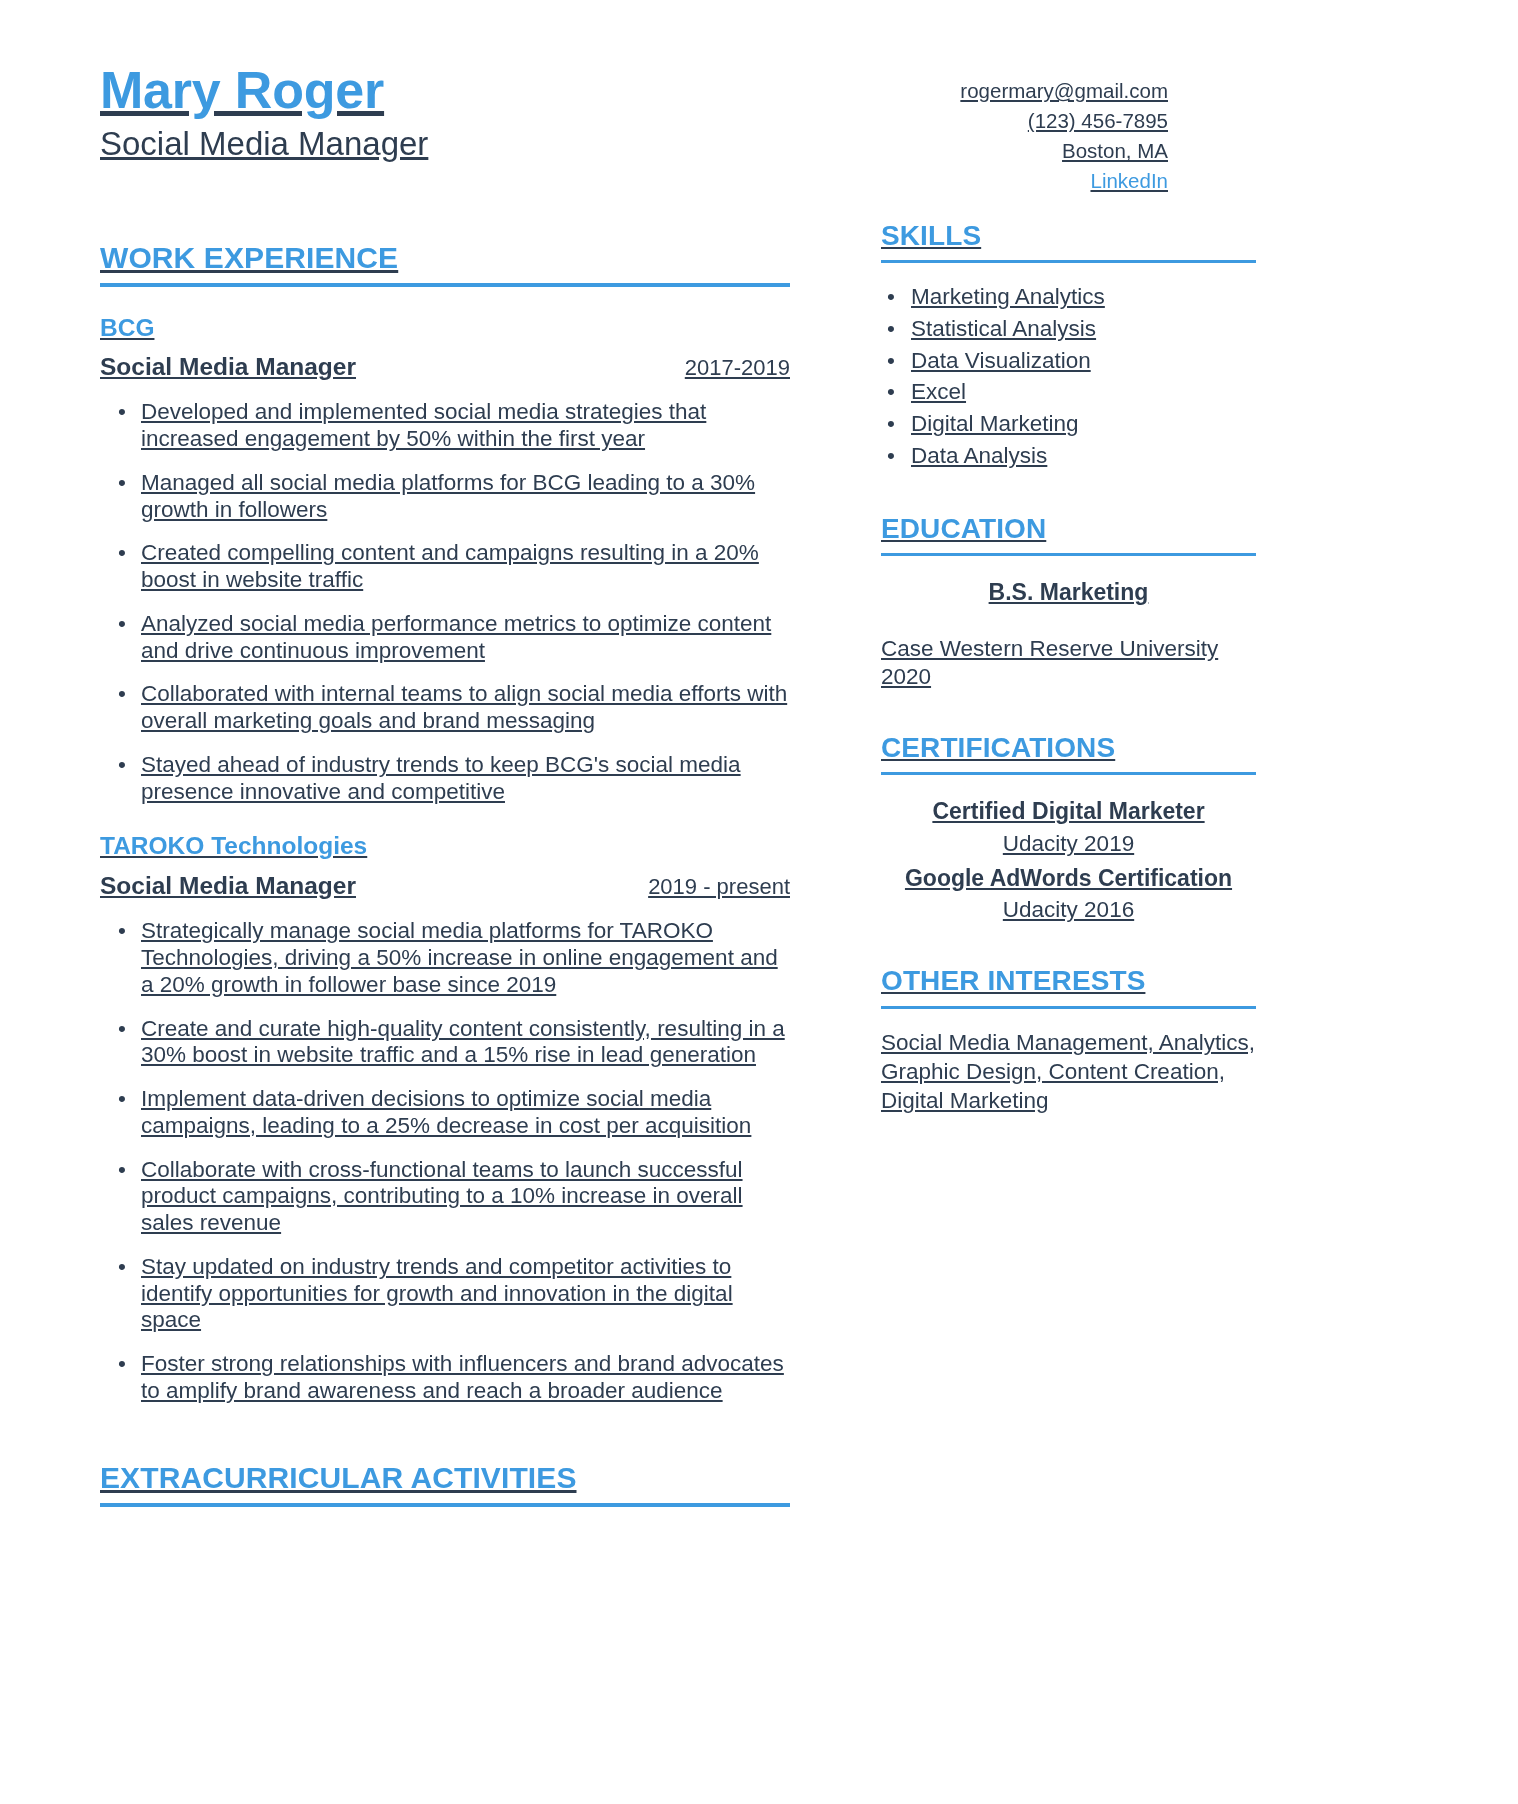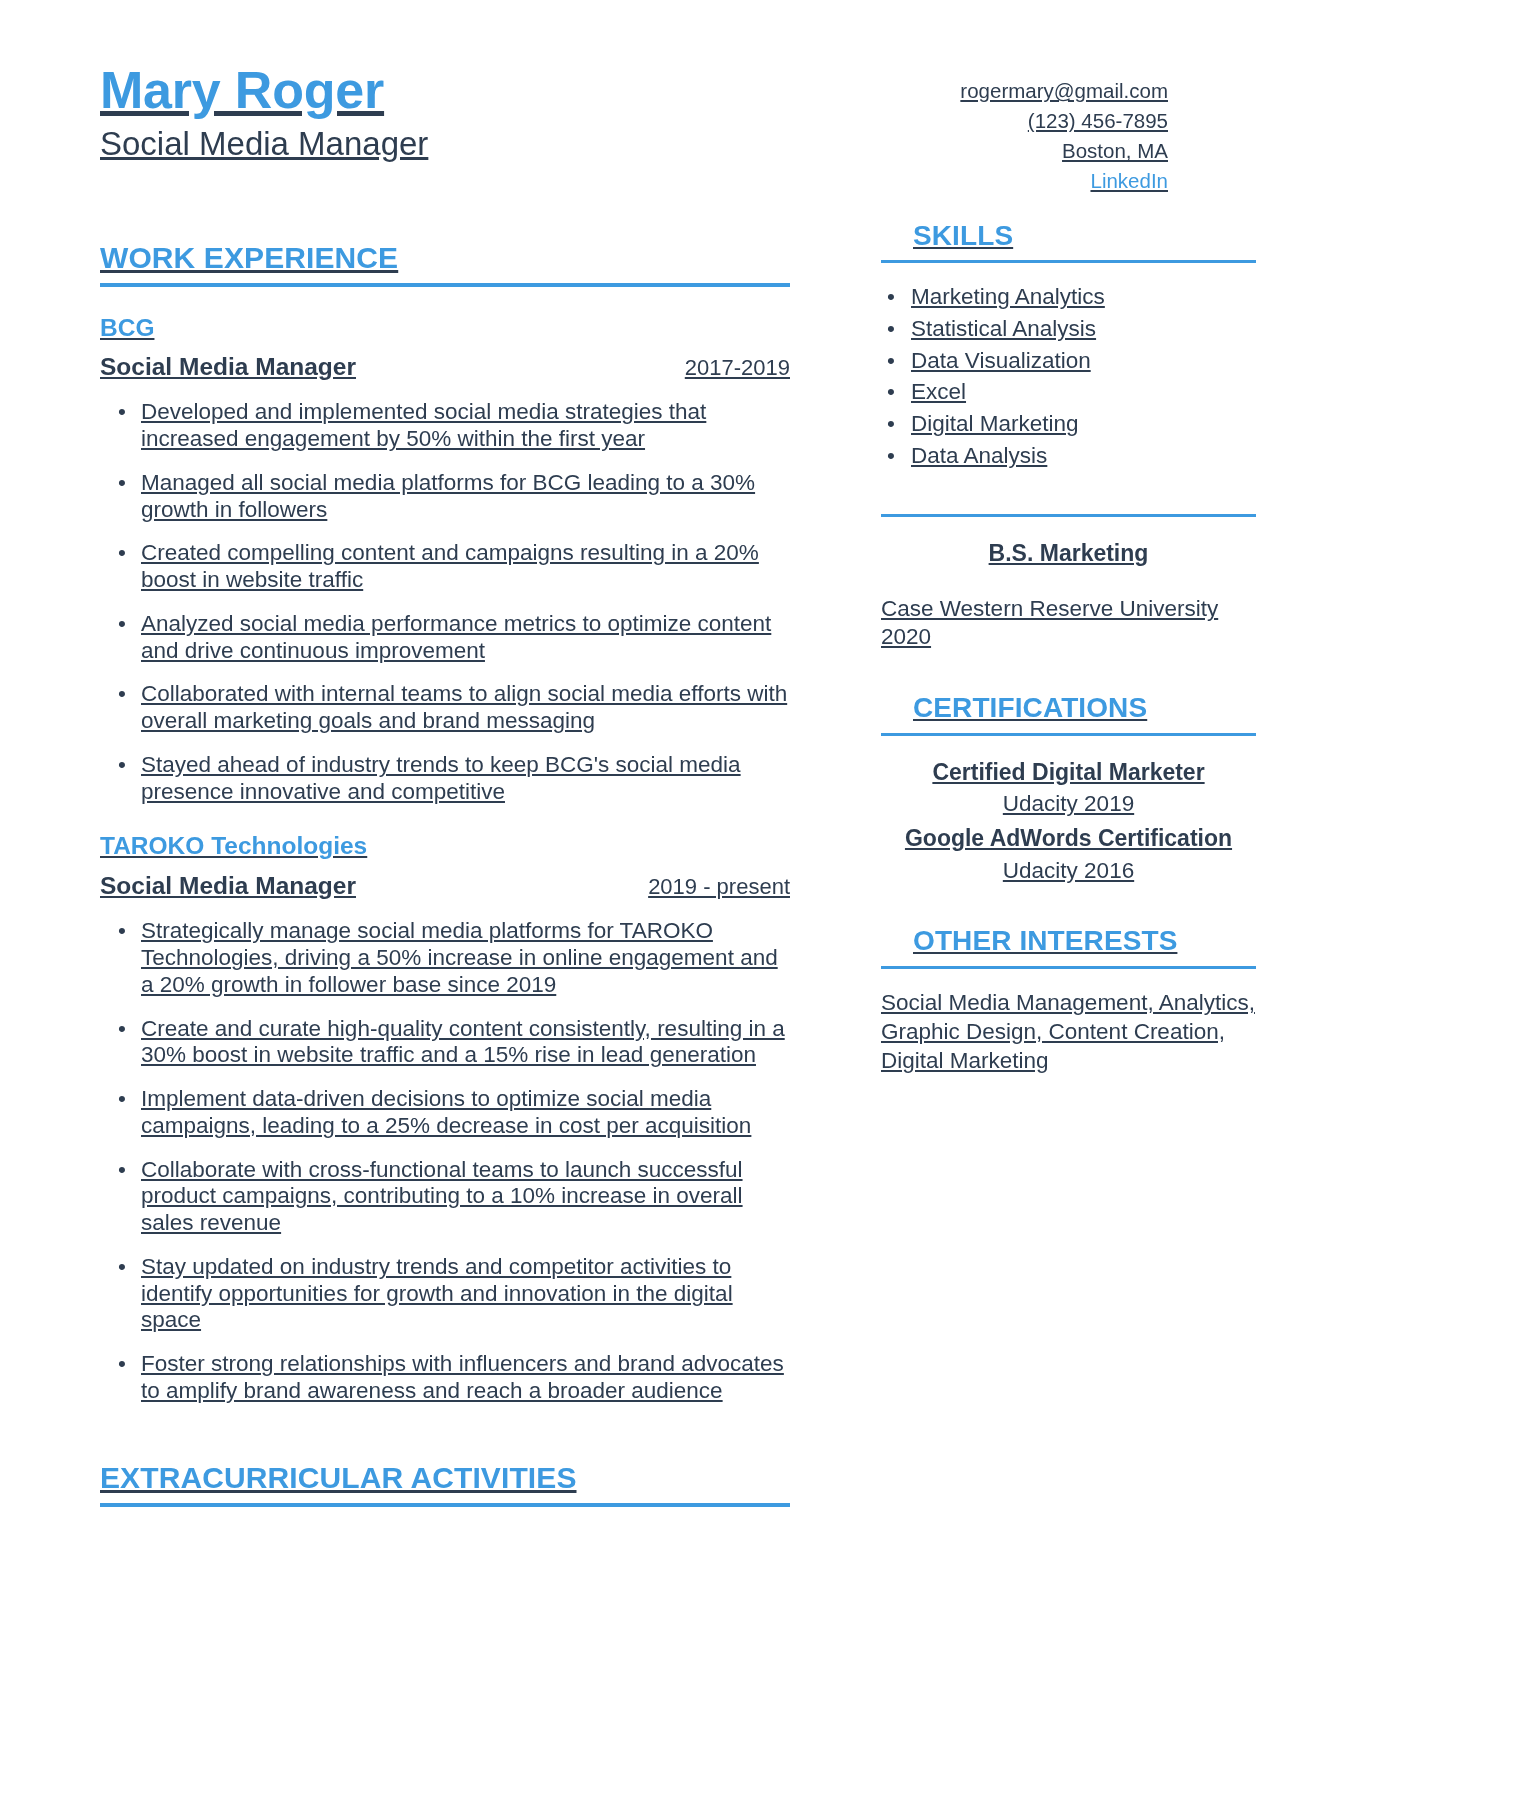--- a/index.html
+++ b/index.html
@@ -89,21 +89,20 @@
   .section-title {
     font-size: 30px;
     font-weight: bold;
     color: #3d9ae0;
     letter-spacing: 0.1px;
     line-height: 1.1;
     margin: 0;
   }
   .section-title.small {
     font-size: 28px;
-    margin-left: 32px;
   }
   .rule {
     height: 4px;
     background: #3d9ae0;
     margin-top: 9px;
   }
   .side .rule { height: 3px; margin-top: 9px; }
 
   
   .job { margin-top: 26px; }
@@ -286,20 +285,21 @@
             <li>Marketing Analytics</li>
             <li>Statistical Analysis</li>
             <li>Data Visualization</li>
             <li>Excel</li>
             <li>Digital Marketing</li>
             <li>Data Analysis</li>
           </ul>
         </div>
 
         <div class="side-block">
+          <h2 class="section-title small">EDUCATION</h2>
           <div class="rule"></div>
           <div class="side-entry">
             <div class="side-entry-strong">B.S. Marketing</div>
           </div>
           <div class="edu-school">
             <div>Case Western Reserve University</div>
             <div>2020</div>
           </div>
         </div>
 

